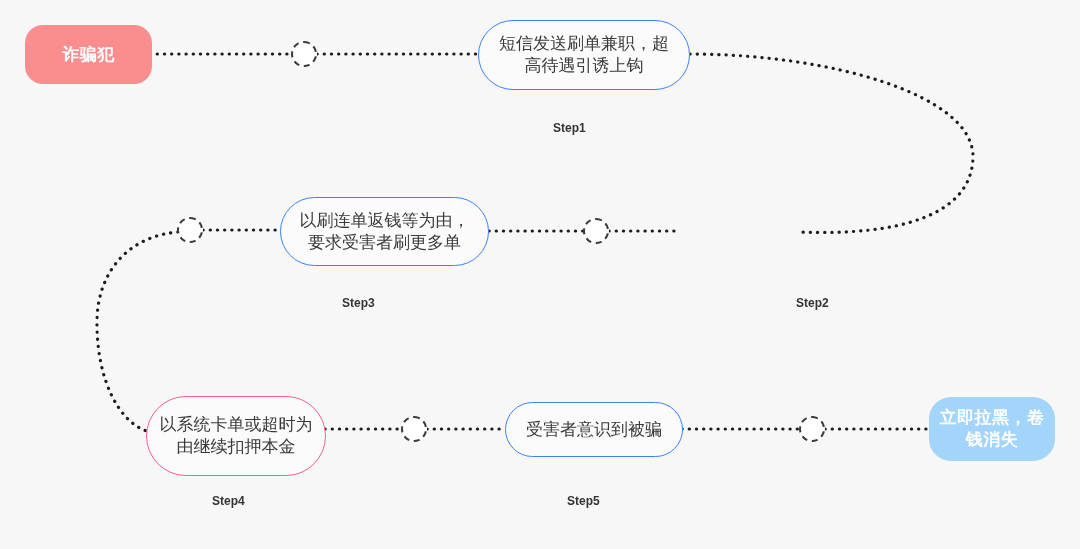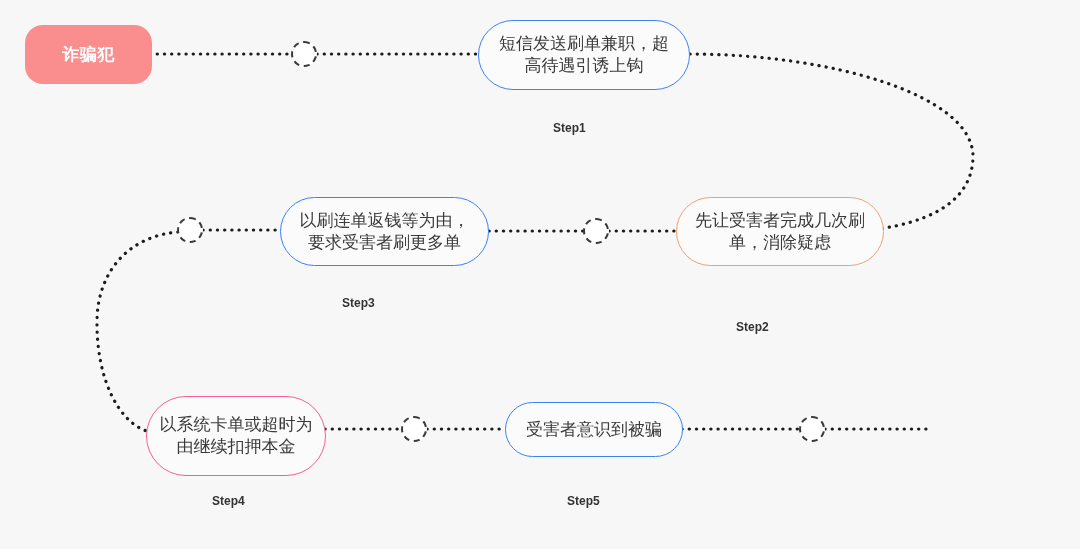--- a/index.html
+++ b/index.html
@@ -122,43 +122,43 @@
   <div class="node pill start" style="left:25px; top:25px; width:127px; height:59px;justify-content:center;">
     <span class="node-text">诈骗犯</span>
   </div>
 
   <div class="node bubble" style="left:478px; top:20px; width:212px; height:70px;">
     <span class="node-text">短信发送刷单兼职，超
 高待遇引诱上钩</span>
   </div>
   <div class="step-label" style="left:553px; top:121px;">Step1</div>
 
-  <div class="node bubble accent-orange" style="left:676px; top:197px; width:208px; height:69px;">
-    <span class="node-text">先让受害者完成几次刷
-单，消除疑虑</span>
-  </div>
-  <div class="step-label" style="left:736px; top:296px;margin-top:24px;">Step2</div>
+  <div class="step-label" style="left:796px; top:296px;">Step2</div>
 
   <div class="node bubble" style="left:280px; top:197px; width:209px; height:69px;">
     <span class="node-text">以刷连单返钱等为由，
 要求受害者刷更多单</span>
   </div>
   <div class="step-label" style="left:342px; top:296px;">Step3</div>
 
   <div class="node bubble accent-pink" style="left:146px; top:396px; width:180px; height:80px;">
     <span class="node-text">以系统卡单或超时为
 由继续扣押本金</span>
   </div>
   <div class="step-label" style="left:212px; top:494px;">Step4</div>
 
   <div class="node bubble" style="left:505px; top:402px; width:178px; height:55px;">
     <span class="node-text">受害者意识到被骗</span>
   </div>
   <div class="step-label" style="left:567px; top:494px;">Step5</div>
 
+  <div class="node pill end" style="left:929px; top:397px; width:126px; height:64px;">
+    <span class="node-text">立即拉黑，卷
+钱消失</span>
+  </div>
 
   <div class="hub" style="left:291px; top:41px;"></div>
   <div class="hub" style="left:583px; top:218px;"></div>
   <div class="hub" style="left:177px; top:217px;"></div>
   <div class="hub" style="left:401px; top:416px;"></div>
   <div class="hub" style="left:799px; top:416px;"></div>
 
 </div>
 
 </body></html>

